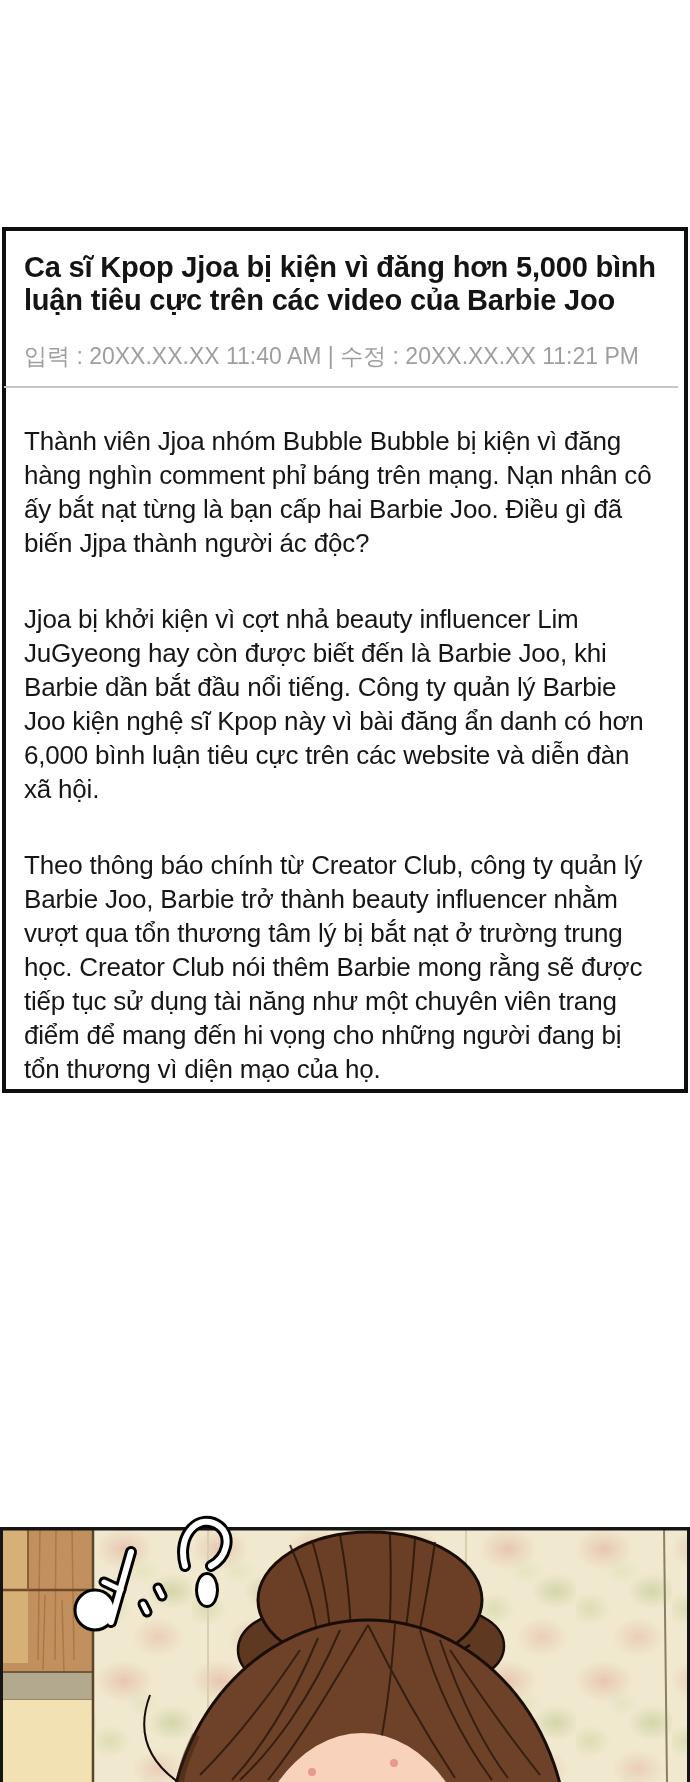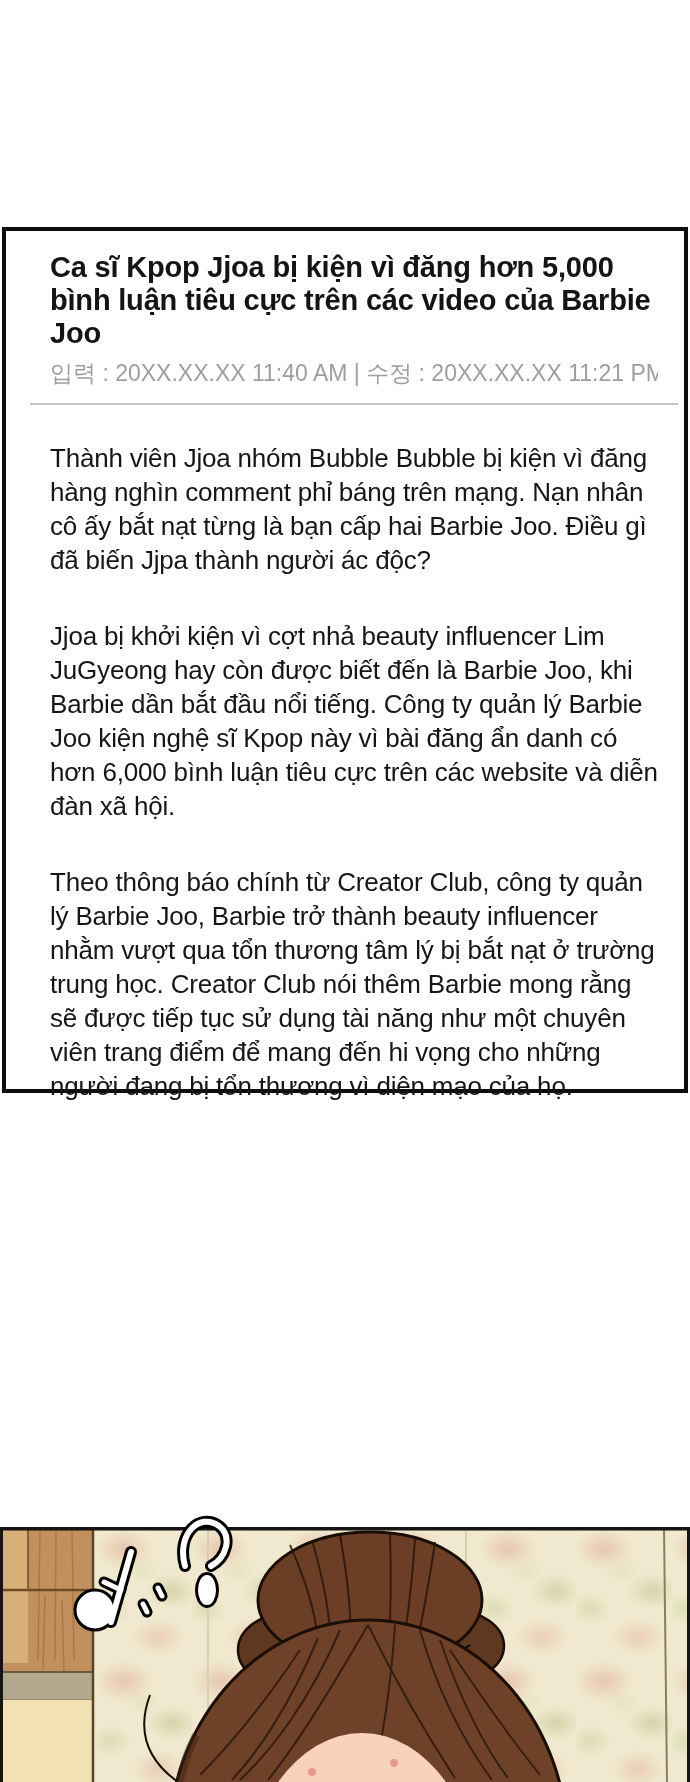--- a/index.html
+++ b/index.html
@@ -3,28 +3,28 @@
 <meta charset="utf-8">
 <style>
   html,body{margin:0;padding:0;background:#ffffff;}
   #stage{position:relative;width:690px;height:1782px;background:#ffffff;overflow:hidden;
          font-family:"Liberation Sans","DejaVu Sans",sans-serif;}
 
   
   .article-panel{
     position:absolute;left:2px;top:227px;width:686px;height:866px;
     box-sizing:border-box;border:4px solid #0e0e0e;background:#ffffff;
-    padding:20px 26px 0 44px;
+    padding:20px 26px 0 18px;
   }
   .article-title{
     margin:0;color:#141414;font-size:29px;font-weight:bold;line-height:33px;
     letter-spacing:-0.2px;
   }
   .article-meta{
-    margin-top:9px;color:#9e9e9e;font-size:23px;line-height:28px;white-space:nowrap;
+    margin-top:25px;color:#9e9e9e;font-size:23px;line-height:28px;white-space:nowrap;
     overflow:hidden;
   }
   .article-divider{
     border:none;border-top:2px solid #c6c6c6;margin:16px -20px 0 -20px;
   }
   .article-body p{
     margin:42px 0 0 0;color:#161616;font-size:26px;line-height:34px;letter-spacing:-0.2px;
   }
   .article-body p:first-child{margin-top:36px;}
 

